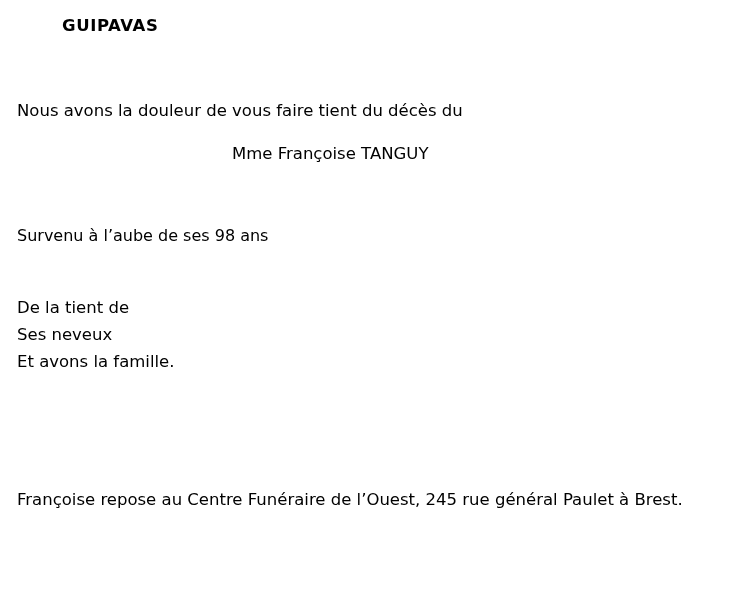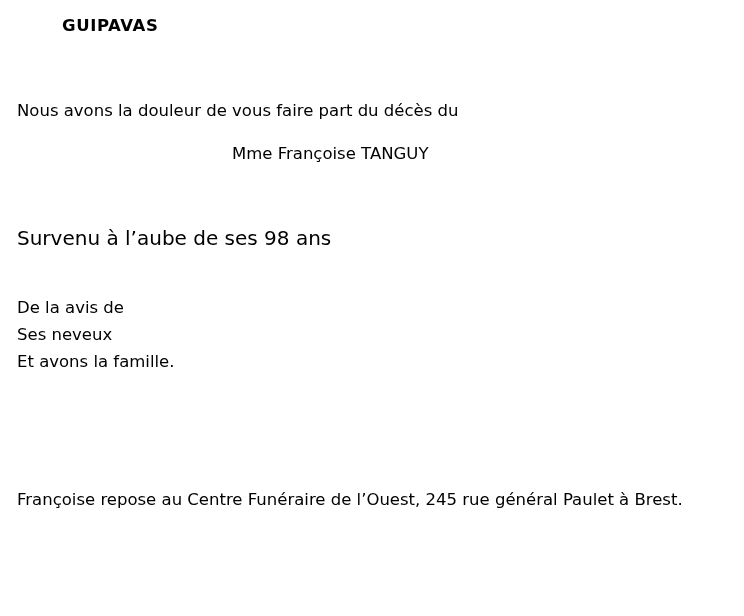--- a/index.html
+++ b/index.html
@@ -40,21 +40,21 @@
     position: absolute;
     left: 232px;
     top: 144px;
     font-size: 16.5px;
     font-weight: normal;
   }
   .age-line {
     position: absolute;
     left: 17px;
     top: 226px;
-    font-size: 20px;
+    font-size: 16px;
   }
   .family-block {
     position: absolute;
     left: 17px;
     top: 294px;
     font-size: 16.5px;
     line-height: 27px;
   }
   .ceremony {
     position: absolute;
@@ -80,28 +80,28 @@
   }
   .line { display: block; white-space: pre; }
 </style>
 </head>
 <body>
 
 <div class="page">
 
   <div class="loc">GUIPAVAS</div>
 
-  <div class="intro">Nous avons la douleur de vous faire part du décès du</div>
+  <div class="intro">Nous avons la douleur de vous faire tient du décès du</div>
 
   <div class="deceased">Mme Françoise TANGUY</div>
 
   <div class="age-line">Survenu à l’aube de ses 98 ans</div>
 
   <div class="family-block">
-    <span class="line">De la avis de</span>
+    <span class="line">De la tient de</span>
     <span class="line">Ses neveux</span>
     <span class="line">Et avons la famille.</span>
   </div>
 
 
   <div class="repose">Françoise repose au Centre Funéraire de l’Ouest, 245 rue général Paulet à Brest.</div>
 
 
 </div>
 

